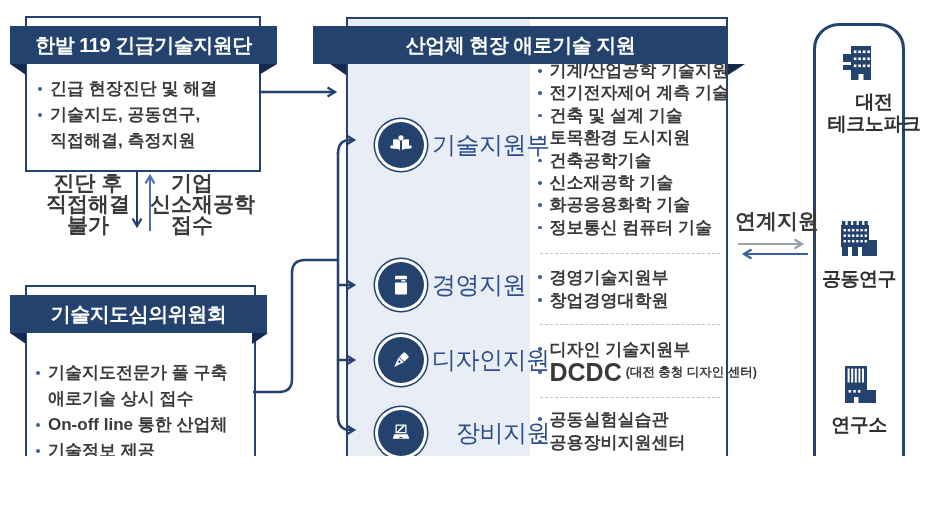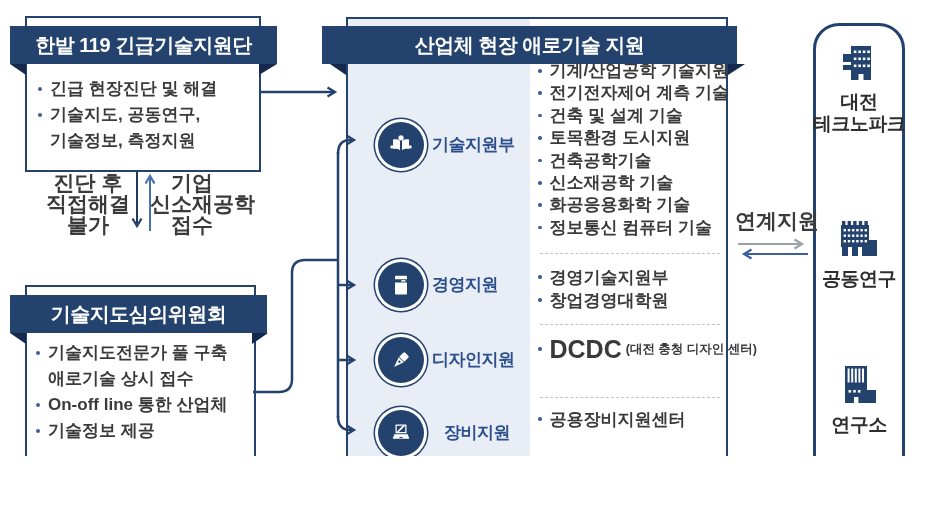--- a/index.html
+++ b/index.html
@@ -19,21 +19,21 @@
   .li{display:flex;align-items:flex-start;line-height:26px;font-size:17px;font-weight:bold;color:#3a3a3a;white-space:nowrap;}
   .li .dot{flex:0 0 auto;width:4px;height:4px;border-radius:50%;background:#3E5F9E;margin:11px 8px 0 0;}
   .li.nob .dot{visibility:hidden;}
   
   .midbox{position:absolute;left:346px;top:17px;width:382px;height:445px;background:#E8EDF6;border:2px solid #24426E;box-sizing:border-box;z-index:1;}
   .listpanel{position:absolute;left:530px;top:19px;width:196px;height:441px;background:#ffffff;z-index:1;}
   .circle{position:absolute;width:46px;height:46px;border-radius:50%;background:#24426E;
           box-shadow:0 0 0 3px #ffffff,0 0 0 4.5px #24426E;z-index:2;
           display:flex;align-items:center;justify-content:center;}
   .circle svg{width:30px;height:30px;display:block;}
-  .seclabel{position:absolute;z-index:2;font-size:17px;font-weight:bold;color:#2B4E8C;line-height:26px;letter-spacing:-0.5px;white-space:nowrap;}
+  .seclabel{position:absolute;z-index:2;font-size:24px;font-weight:normal;color:#2B4E8C;line-height:26px;letter-spacing:-0.5px;white-space:nowrap;}
   .mlist{position:absolute;left:538px;z-index:2;}
   .mlist .li{line-height:23px;}
   .mlist.tight .li{line-height:22.4px;}
   .mlist .li .dot{margin-top:9px;width:3.5px;height:3.5px;}
   .mlist .li{font-size:17px;}
   .dcdc{font-size:25px;letter-spacing:0;}
   .note{font-size:12.5px;font-weight:bold;margin-left:4px;line-height:23px;}
   .dash{position:absolute;left:540px;width:180px;border-top:1.5px dashed #B9C3D3;z-index:2;}
   
   .flowlab{position:absolute;z-index:2;text-align:center;font-size:21px;font-weight:bold;color:#3a3a3a;line-height:21px;white-space:nowrap;}
@@ -61,61 +61,61 @@
     <div class="li">
         <span class="dot"></span>
         <span>긴급 현장진단 및 해결</span>
       </div>
     <div class="li">
         <span class="dot"></span>
         <span>기술지도, 공동연구,</span>
       </div>
     <div class="li nob">
         <span class="dot"></span>
-        <span>기술정보, 측정지원</span>
+        <span>직접해결, 측정지원</span>
       </div>
   </div>
 
   <div class="flowlab" style="left:38px;top:172px;width:100px;">
     <div>진단 후</div>
     <div>직접해결</div>
     <div>불가</div>
   </div>
   <div class="flowlab" style="left:150px;top:172px;width:84px;text-align:center;">
     <div>기업</div>
     <div>신소재공학</div>
     <div>접수</div>
   </div>
 
   <div class="panel" style="left:25px;top:285px;width:227px;height:183px;"></div>
   <div class="ribbon" style="left:10px;top:295px;width:257px;">기술지도심의위원회</div>
   <div class="fold l" style="left:10px;top:333px;"></div>
   <div class="fold r" style="left:252px;top:333px;"></div>
-  <div class="lab-content" style="left:36px;top:340px;">
+  <div class="lab-content" style="left:36px;top:360px;">
     <div class="li">
         <span class="dot"></span>
         <span>기술지도전문가 풀 구축</span>
       </div>
     <div class="li nob">
         <span class="dot"></span>
         <span>애로기술 상시 접수</span>
       </div>
     <div class="li">
         <span class="dot"></span>
         <span>On-off line 통한 산업체</span>
       </div>
     <div class="li">
         <span class="dot"></span>
         <span>기술정보 제공</span>
       </div>
   </div>
 
   <div class="midbox"></div>
   <div class="listpanel"></div>
-  <div class="ribbon" style="left:322px;top:26px;width:415px;">산업체 현장 애로기술 지원</div>
+  <div class="ribbon" style="left:313px;top:26px;width:415px;">산업체 현장 애로기술 지원</div>
   <div class="fold l" style="left:330px;top:64px;"></div>
   <div class="fold r" style="left:728px;top:64px;width:17px;"></div>
 
   <div class="circle" style="left:378px;top:122px;">
     <svg viewBox="0 0 24 24" fill="#ffffff">
       <circle cx="12" cy="6.2" r="2.1"></circle>
       <path d="M11.2 8.6 C9.8 7.6 7.6 7.2 5.6 7.6 L5.6 15.2 C7.6 14.8 9.8 15.2 11.2 16.2 Z"></path>
       <path d="M12.8 8.6 C14.2 7.6 16.4 7.2 18.4 7.6 L18.4 15.2 C16.4 14.8 14.2 15.2 12.8 16.2 Z"></path>
       <circle cx="4.7" cy="13.5" r="1.3"></circle>
         <circle cx="19.3" cy="13.5" r="1.3"></circle>
@@ -143,21 +143,21 @@
 
   <div class="circle" style="left:378px;top:410px;">
     <svg viewBox="0 0 24 24">
       <rect x="7.6" y="5.2" width="8.8" height="7" rx="0.5" fill="#fff"></rect>
       <rect x="8.6" y="6.2" width="6.8" height="5" fill="#24426E"></rect>
       <path d="M8.6 11.2 L13.2 6.2 L15.4 6.2 L10.2 11.2 Z" fill="#fff"></path>
       <path d="M5.4 16.6 L18.6 16.6 L17.4 13 L6.6 13 Z" fill="#fff"></path>
       <rect x="10.8" y="15.2" width="2.4" height="0.9" fill="#24426E"></rect>
     </svg>
   </div>
-  <div class="seclabel" style="left:444px;top:420px;">장비지원</div>
+  <div class="seclabel" style="left:456px;top:420px;">장비지원</div>
 
   <div class="mlist tight" style="top:60px;">
     <div class="li">
         <span class="dot"></span>
         <span>기계/산업공학 기술지원</span>
       </div>
     <div class="li">
         <span class="dot"></span>
         <span>전기전자제어 계측 기술</span>
       </div>
@@ -194,29 +194,37 @@
         <span>경영기술지원부</span>
       </div>
     <div class="li">
         <span class="dot"></span>
         <span>창업경영대학원</span>
       </div>
   </div>
   <div class="dash" style="top:324px;"></div>
 
   <div class="mlist" style="top:338px;">
+    <div class="li">
+        <span class="dot"></span>
+        <span>디자인 기술지원부</span>
+      </div>
     <div class="li">
         <span class="dot"></span>
         <span class="dcdc">DCDC</span>
         <span class="note">(대전 충청 디자인 센터)</span>
       </div>
   </div>
   <div class="dash" style="top:397px;"></div>
 
   <div class="mlist" style="top:408px;">
+    <div class="li">
+        <span class="dot"></span>
+        <span>공동실험실습관</span>
+      </div>
     <div class="li">
         <span class="dot"></span>
         <span>공용장비지원센터</span>
       </div>
   </div>
 
   <div class="flowlab" style="left:735px;top:210px;width:76px;">연계지원</div>
 
   <div class="rightcol"></div>
 
@@ -235,21 +243,21 @@
           <rect x="27.8" y="17.5" width="2.6" height="2.6"></rect>
           <rect x="32.3" y="17.5" width="2.6" height="2.6"></rect>
         <rect x="18.8" y="24.5" width="2.6" height="2.6"></rect>
           <rect x="23.3" y="24.5" width="2.6" height="2.6"></rect>
           <rect x="27.8" y="24.5" width="2.6" height="2.6"></rect>
           <rect x="32.3" y="24.5" width="2.6" height="2.6"></rect>
         <rect x="23.5" y="34" width="5" height="6"></rect>
       </g>
     </svg>
   </div>
-  <div class="rc-label" style="top:91px;">
+  <div class="rc-label" style="top:91px;margin-left:15px;">
     <div>대전</div>
     <div>테크노파크</div>
   </div>
 
   <div class="rc-icon" style="top:215px;">
     <svg viewBox="0 0 48 48" fill="#24426E">
       <rect x="7" y="6" width="3.4" height="5"></rect>
         <rect x="12.6" y="6" width="3.4" height="5"></rect>
         <rect x="18.2" y="6" width="3.4" height="5"></rect>
         <rect x="23.8" y="6" width="3.4" height="5"></rect>

